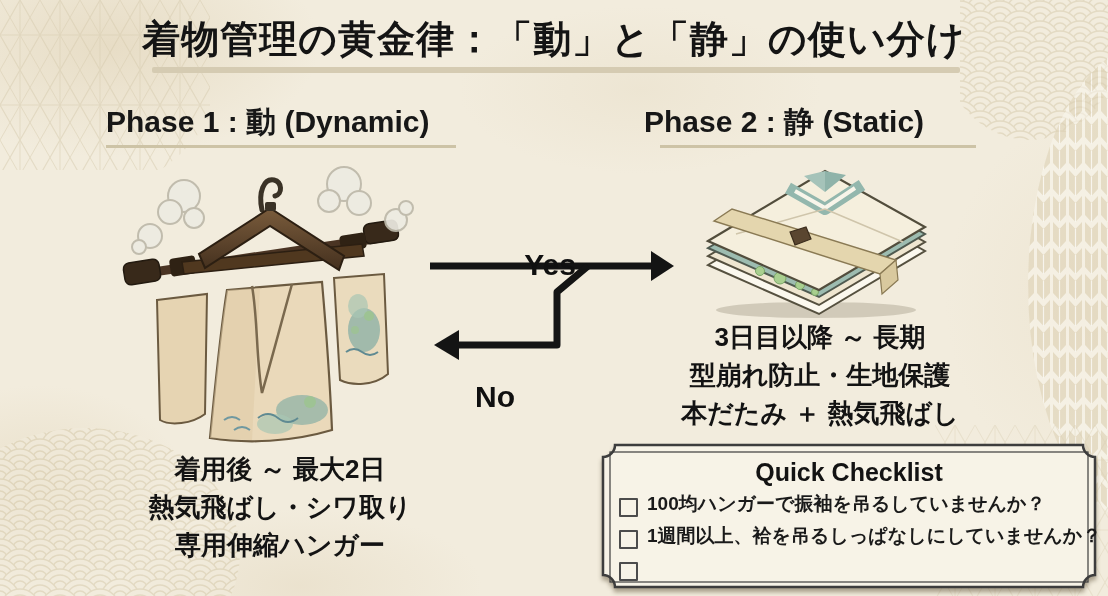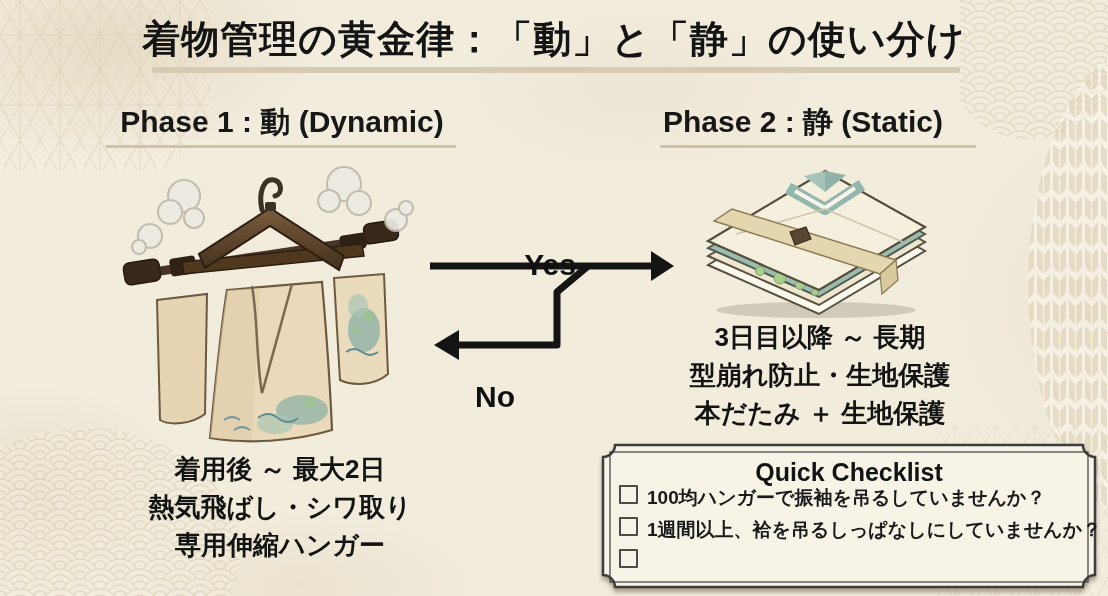--- a/index.html
+++ b/index.html
@@ -15,38 +15,38 @@
       radial-gradient(ellipse 200px 260px at 1085px 300px, rgba(228,216,190,.3), transparent 70%),
       #f2ecdd;
   }
   .bg-pat{position:absolute;pointer-events:none;}
   .title{
     position:absolute;left:0;top:14px;width:100%;text-align:center;
     font-family:"Liberation Serif","DejaVu Serif",serif;
     font-weight:bold;font-size:38px;letter-spacing:1px;color:#141414;
   }
   .title-underline{position:absolute;left:152px;top:67px;width:808px;height:6px;background:#d5cbb2;border-radius:2px;}
-  .phase-header{position:absolute;top:102px;font-weight:bold;font-size:30px;text-align:center;color:#171717;letter-spacing:0px;}
+  .phase-header{position:absolute;top:102px;font-weight:bold;font-size:30px;color:#171717;letter-spacing:0px;}
   .ph1{left:106px;width:352px;}
   .ph2{left:644px;width:318px;}
   .phase-underline{position:absolute;top:145px;height:3px;background:#cdc3a6;}
   .pu1{left:106px;width:350px;}
   .pu2{left:660px;width:316px;}
   .illus{position:absolute;}
   .flow-label{position:absolute;font-weight:bold;font-size:30px;text-align:center;color:#101010;margin-top:24px;}
   .yes-label{left:505px;top:224px;width:90px;}
   .no-label{left:450px;top:356px;width:90px;}
   .info-block{position:absolute;font-weight:bold;font-size:26px;line-height:38px;text-align:center;color:#131313;}
   .info-left{left:120px;top:450px;width:320px;}
   .info-right{left:660px;top:318px;width:320px;}
   .checklist{position:absolute;left:601px;top:443px;width:496px;height:148px;}
   .checklist svg.frame{position:absolute;left:0;top:0;filter:drop-shadow(0 4px 2px rgba(80,66,40,.45));}
   .checklist-title{position:absolute;left:0;top:7px;width:100%;text-align:center;font-weight:bold;font-size:25px;color:#131313;margin-top:8px;}
   .check-items{position:absolute;left:18px;top:42px;width:462px;}
-  .check-item{display:flex;align-items:flex-start;height:32px;}
+  .check-item{display:flex;align-items:flex-end;height:32px;}
   .checkbox{flex:0 0 auto;width:15px;height:15px;border:2px solid #4c4c4c;background:transparent;margin-right:9px;border-radius:1px;}
   .check-text{font-weight:bold;font-size:19px;white-space:nowrap;color:#1a1a1a;}
 </style>
 </head>
 <body>
 
 <div class="page">
 
   <svg width="0" height="0" style="position:absolute" aria-hidden="true">
     <defs>
@@ -196,21 +196,21 @@
     </g>
     <polygon points="226,33 249,48 226,63" fill="#141414"></polygon>
     <polygon points="34,112 9,127 34,142" fill="#141414"></polygon>
   </svg>
   <div class="flow-label yes-label">Yes</div>
   <div class="flow-label no-label">No</div>
 
   <div class="info-block info-right">
     <div>3日目以降 ～ 長期</div>
     <div>型崩れ防止・生地保護</div>
-    <div>本だたみ ＋ 生地保護</div>
+    <div>本だたみ ＋ 熱気飛ばし</div>
   </div>
   <div class="info-block info-left">
     <div>着用後 ～ 最大2日</div>
     <div>熱気飛ばし・シワ取り</div>
     <div>専用伸縮ハンガー</div>
   </div>
 
   <div class="checklist">
     <svg class="frame" width="496" height="148" viewBox="0 0 496 148">
       <path d="M14,2 L482,2 A12,12 0 0 0 494,14 L494,132 A12,12 0 0 0 482,144 L14,144 A12,12 0 0 0 2,132 L2,14 A12,12 0 0 0 14,2 Z" fill="#f7f3e7" stroke="#3d3d3d" stroke-width="2.5"></path>

